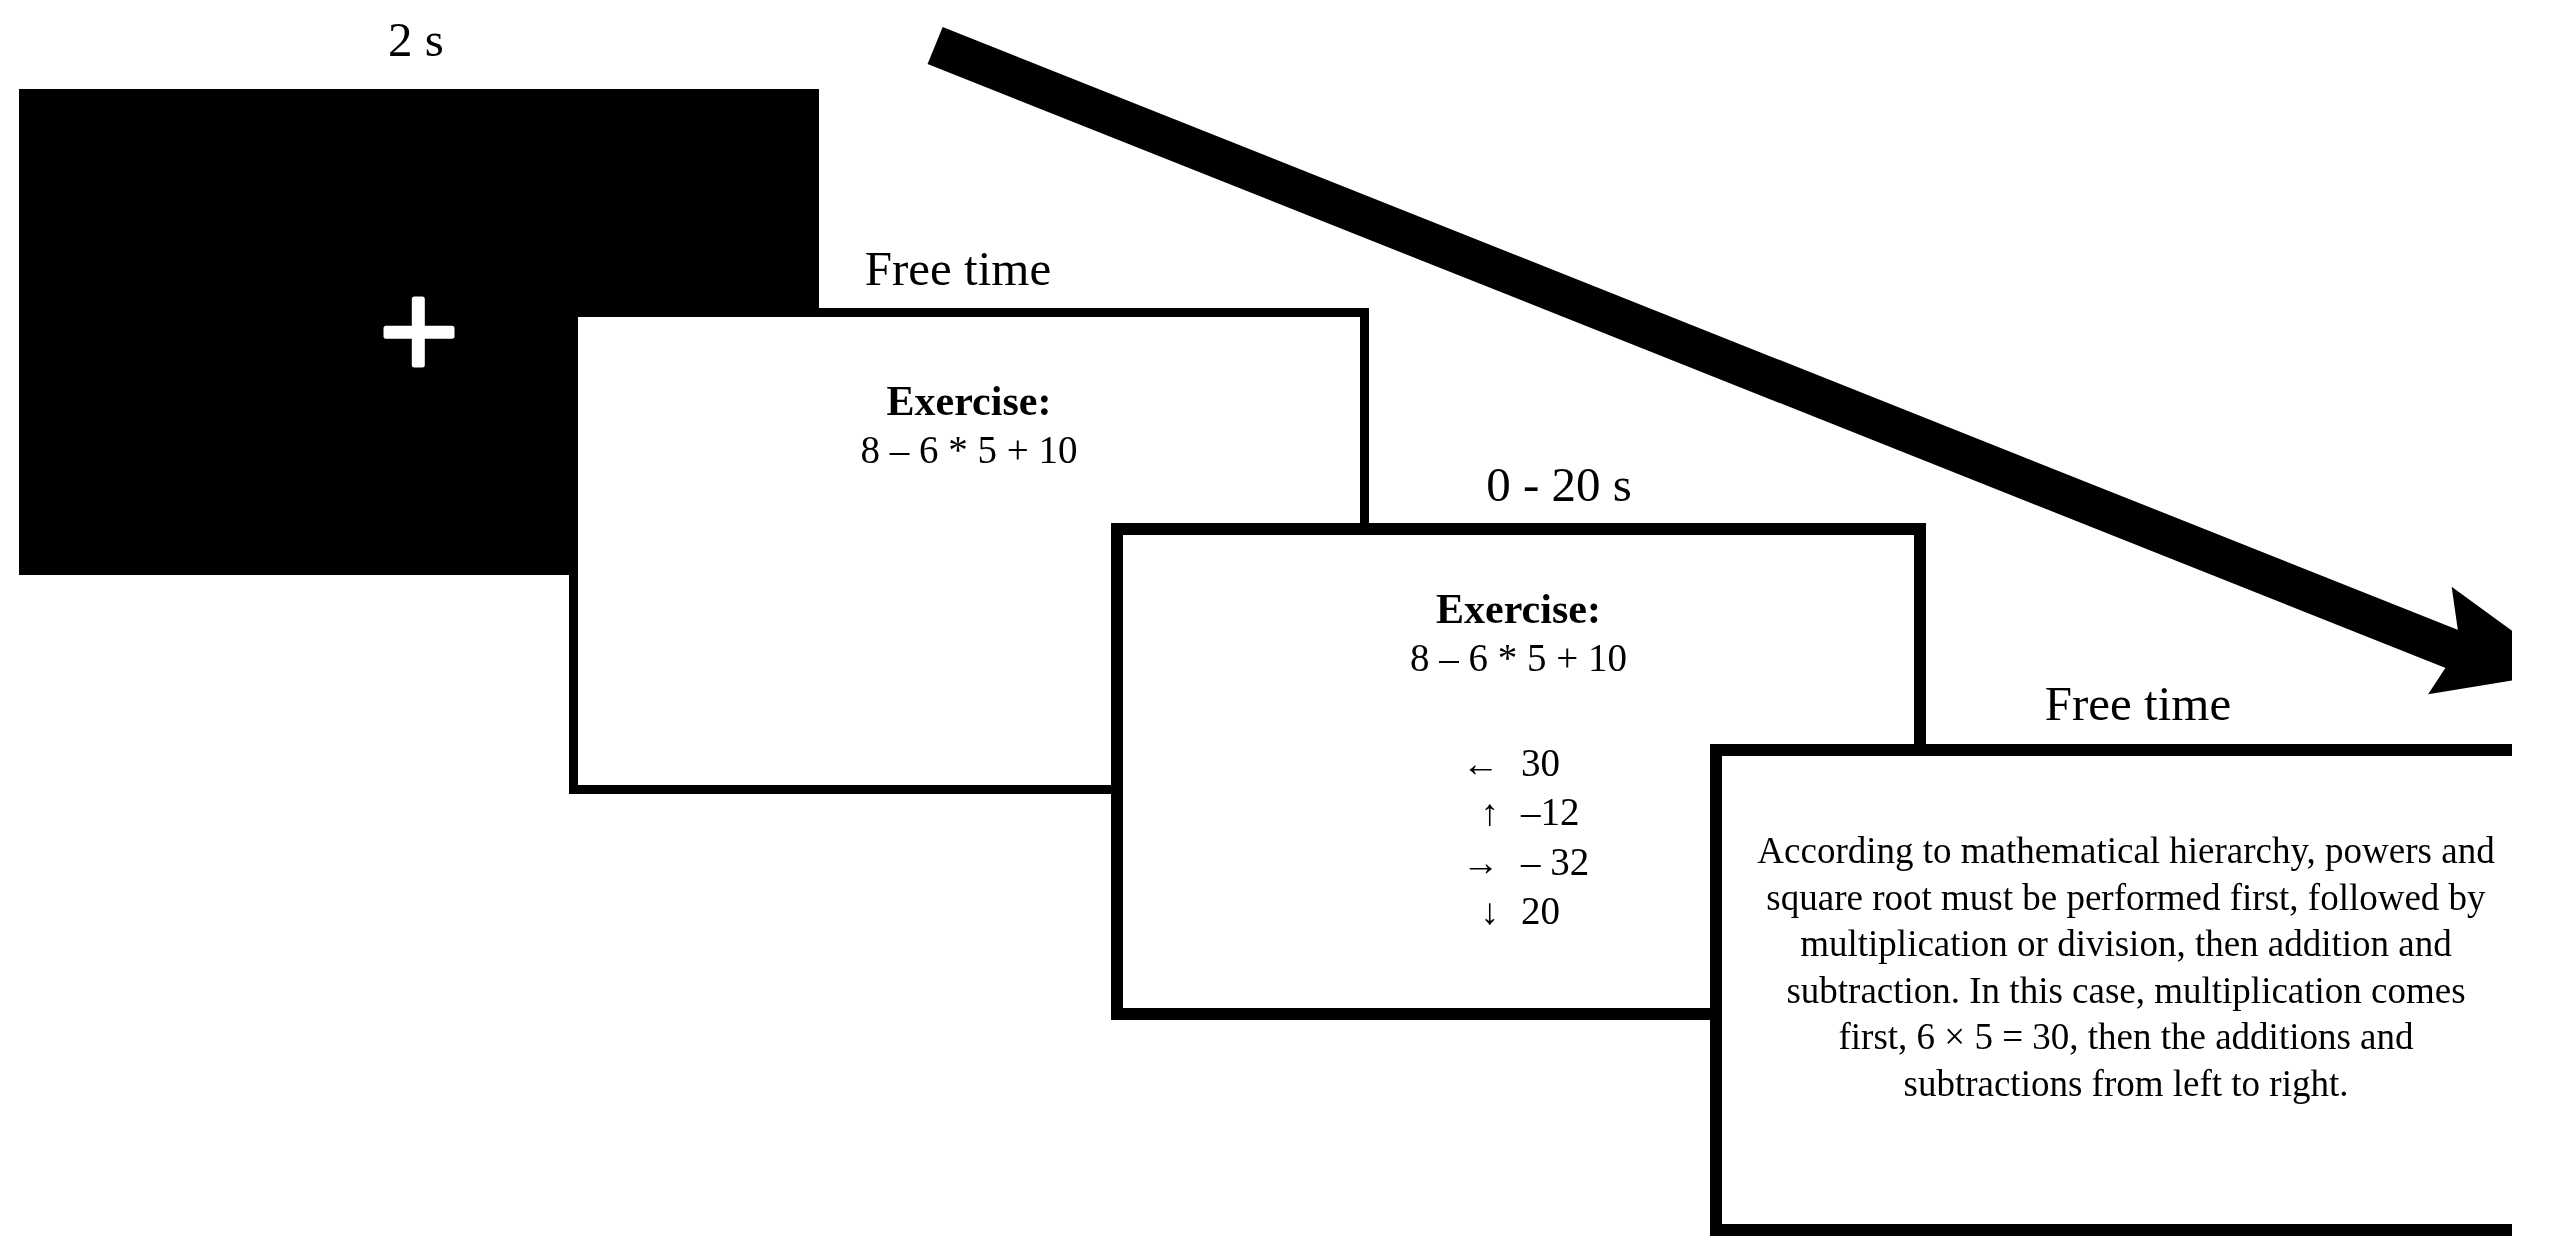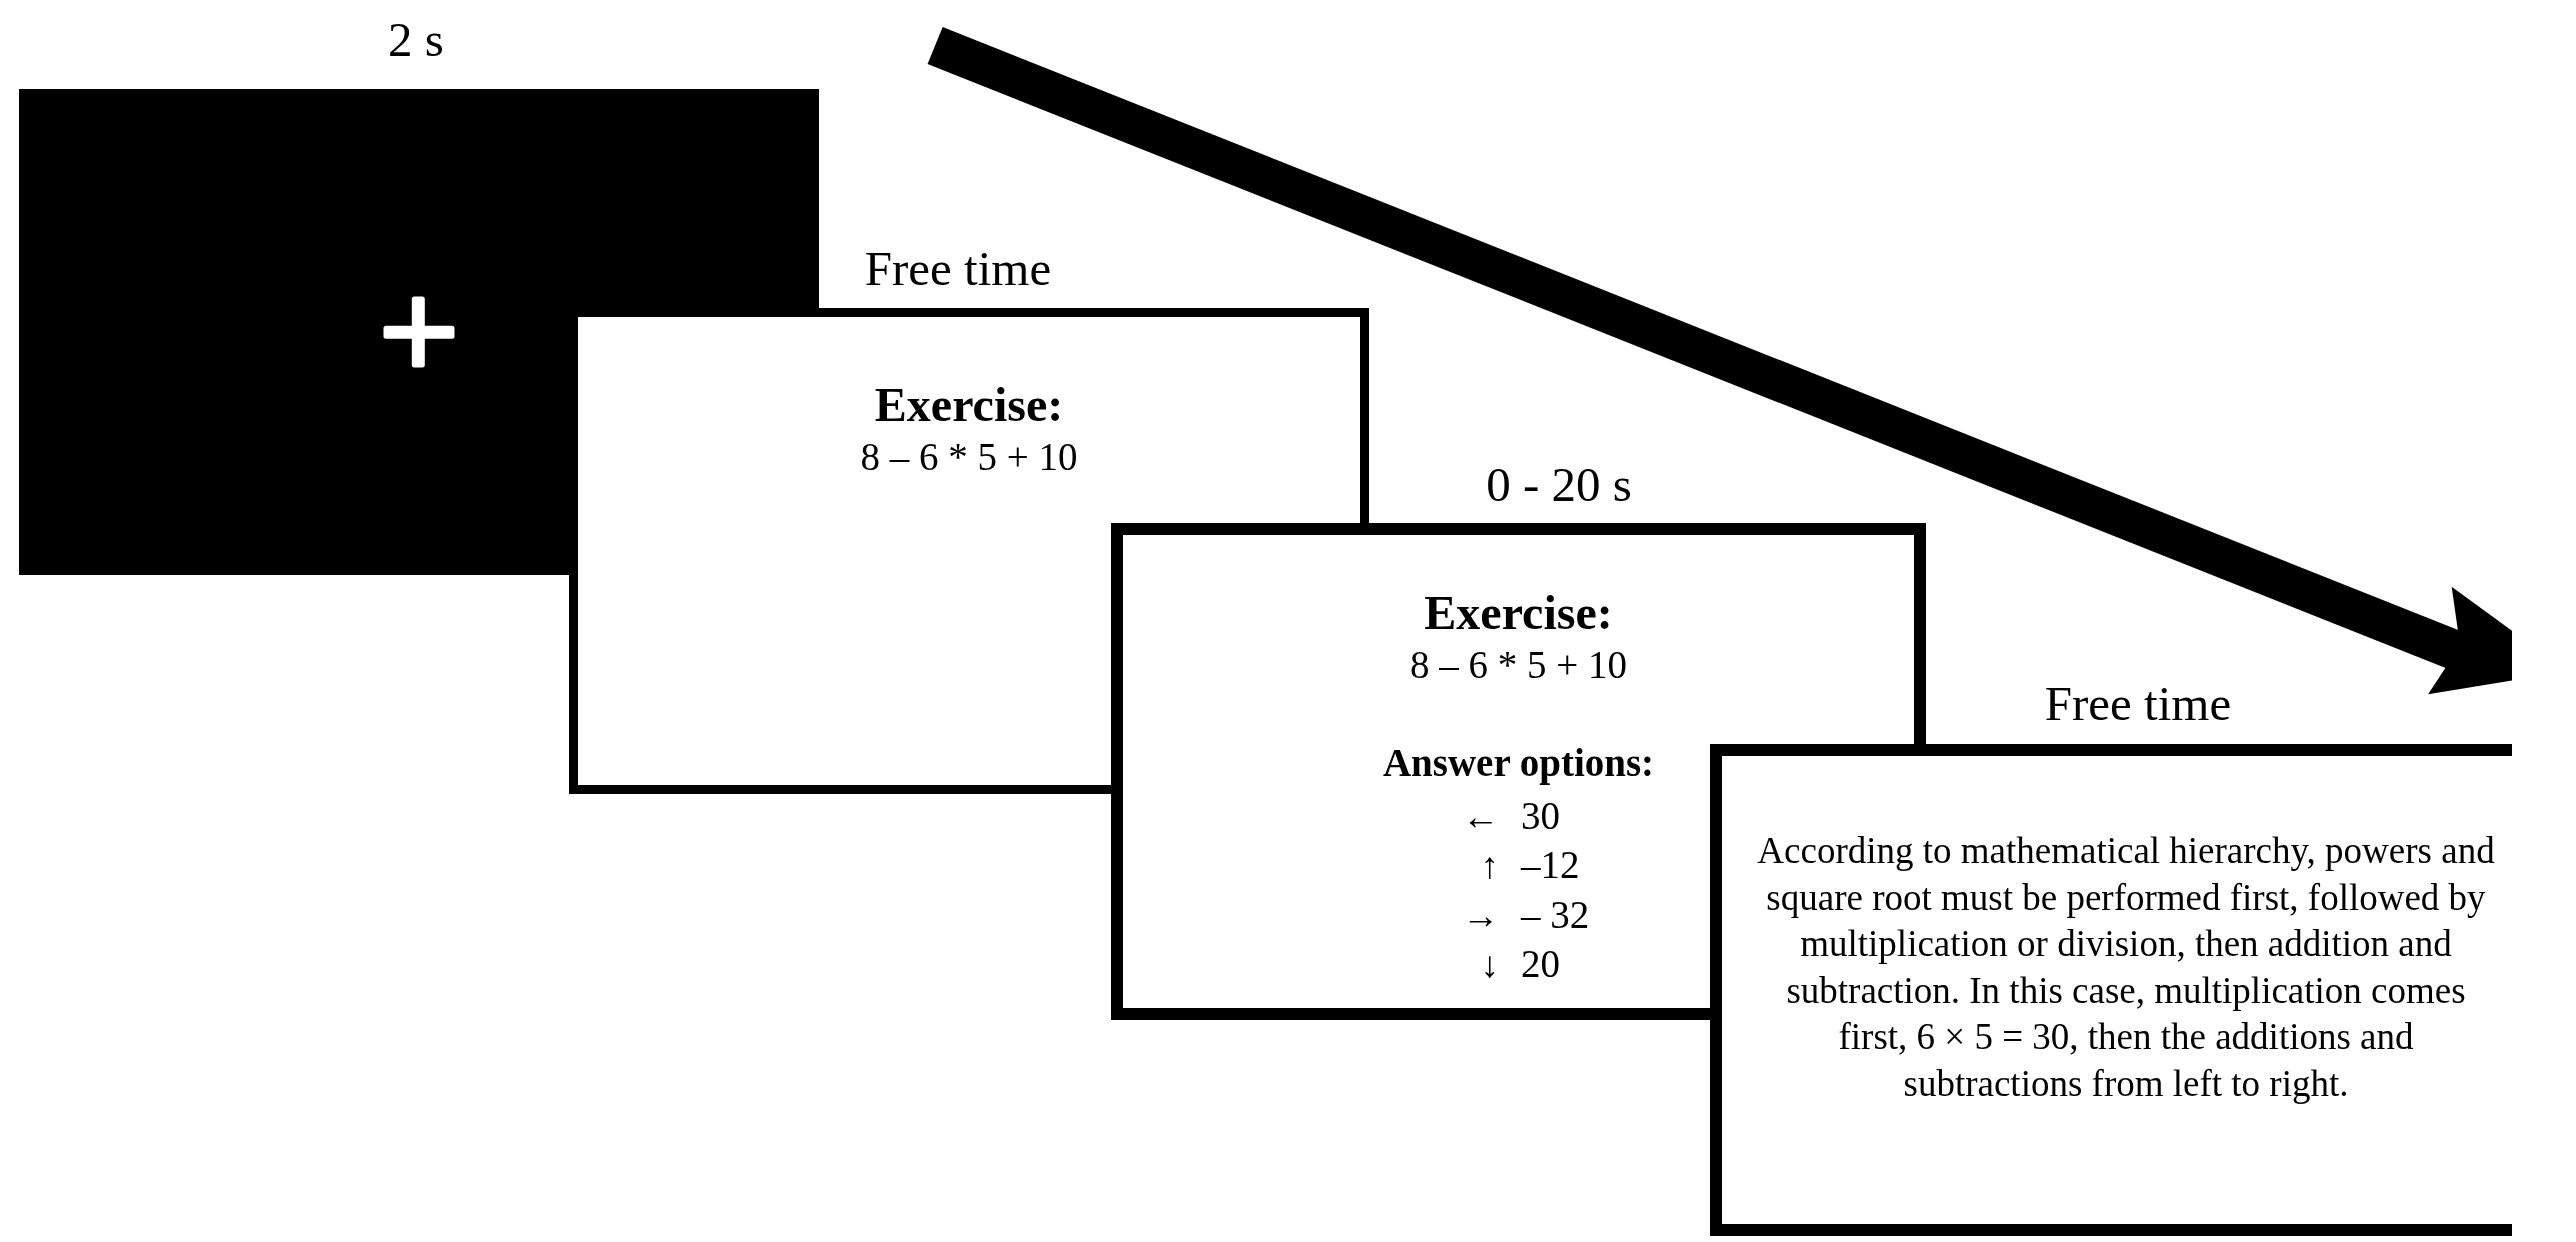--- a/index.html
+++ b/index.html
@@ -77,21 +77,21 @@
 
   
   .screen-body {
     position: absolute;
     left: 0;
     right: 0;
     text-align: center;
   }
   .heading {
     font-weight: bold;
-    font-size: 48px;
+    font-size: 42px;
     line-height: 1.18;
     margin: 0;
   }
   .expression {
     font-size: 39px;
     line-height: 1.18;
     margin: 0;
     white-space: nowrap;
   }
   .spacer-block { height: 52px; }
@@ -181,21 +181,20 @@
     </div>
   </div>
 
   <div class="phase-label" style="left:1433px; top:460px; width:252px;">0 - 20 s</div>
 
   <div class="screen framed-thick" style="left:1111px; top:523px; width:815px; height:497px;">
     <div class="screen-body" style="top:50px;">
       <p class="heading">Exercise:</p>
       <p class="expression">8 – 6 * 5 + 10</p>
       <div class="spacer-block"></div>
-      <p class="options-heading">Answer options:</p>
       <ul class="options-list">
         <li class="option-row">
           <span class="option-key">←</span>
           <span class="option-value">30</span>
         </li>
         <li class="option-row">
           <span class="option-key">↑</span>
           <span class="option-value">–12</span>
         </li>
         <li class="option-row">

